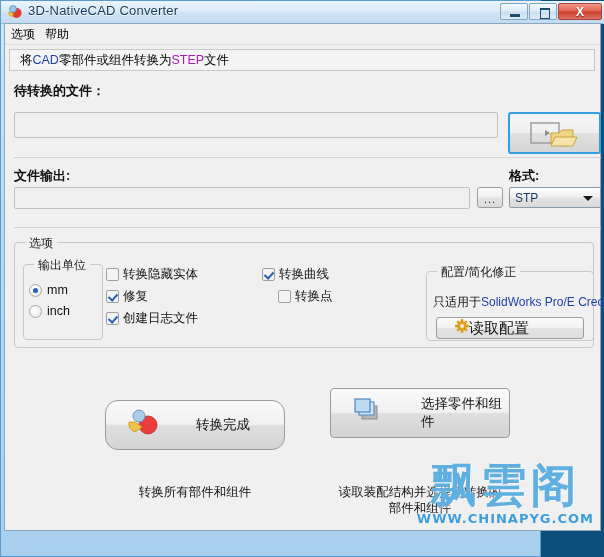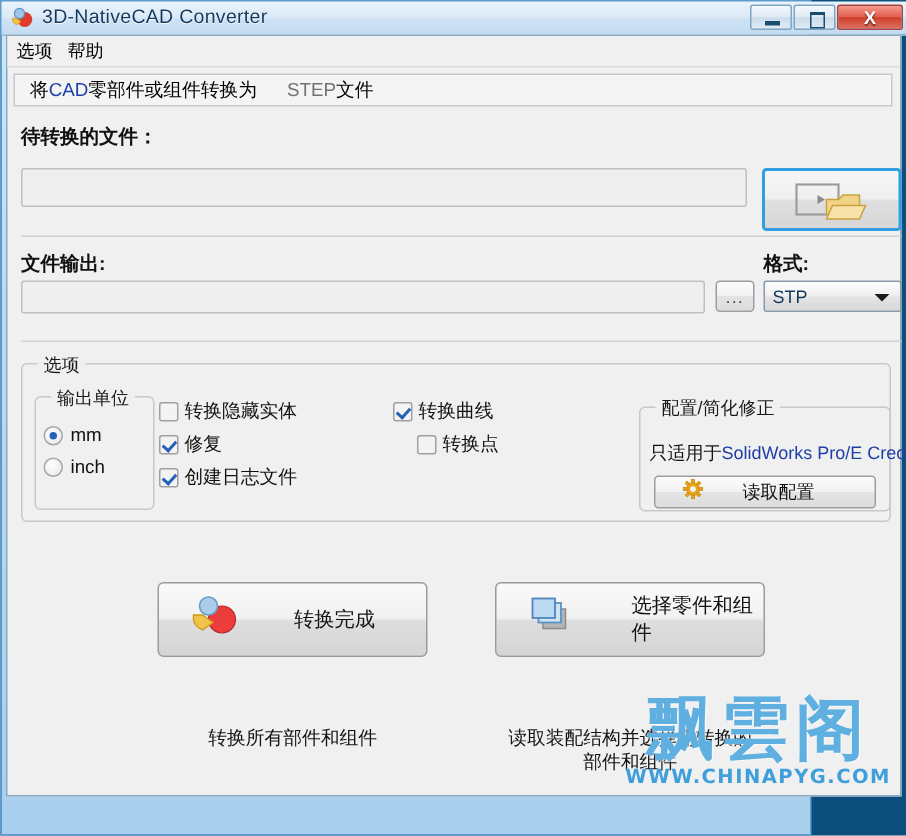--- a/index.html
+++ b/index.html
@@ -68,21 +68,21 @@
     display:flex;align-items:center;padding-left:6px;box-sizing:border-box;
   }
   .menuitem{font-size:12px;color:#000;margin-right:10px;cursor:default;}
   .subtitle{
     position:absolute;left:4px;top:25px;width:586px;height:22px;
     background:#f4f4f4;border:1px solid #c9c9c9;box-sizing:border-box;
     display:flex;align-items:center;padding-left:10px;
     font-size:12.5px;color:#000;
   }
   .subtitle .cad{color:#1f3fa8;}
-  .subtitle .step{color:#737373;margin-left:20px;}
+  .subtitle .step{color:#a21caf;}
 
   .lbl{
     position:absolute;font-size:13px;font-weight:bold;color:#111;
   }
   .txtbox{
     position:absolute;background:#efefef;
     border:1px solid #c0c0c0;box-sizing:border-box;
     border-radius:2px;
   }
   .sep{
@@ -145,21 +145,21 @@
   }
   .small-note{position:absolute;font-size:12px;color:#111;white-space:nowrap;}
   .small-note .sw{color:#1f3fa8;}
   .cfgbtn{
     position:absolute;left:431px;top:293px;width:148px;height:22px;
     box-sizing:border-box;border:1px solid #9d9d9d;border-radius:3px;
     background:linear-gradient(180deg,#fbfbfb 0%,#f2f2f2 49%,#e4e4e4 51%,#dddddd 100%);
     display:flex;align-items:center;
   }
   .cfgbtn .gear{margin-left:18px;}
-  .cfgbtn .t{font-size:12px;color:#111;margin-left:26px;}
+  .cfgbtn .t{font-size:15px;color:#111;}
   
   .bigbtn{
     position:absolute;height:50px;box-sizing:border-box;
     border:1px solid #9b9b9b;border-radius:4px;
     background:linear-gradient(180deg,#fafafa 0%,#f1f1f1 48%,#dedede 52%,#d4d4d4 100%);
     display:flex;align-items:center;
   }
   .bigbtn .ico{margin-left:22px;flex:0 0 auto;}
   .bigbtn .txt{font-size:13.5px;color:#111;margin-left:34px;}
   .capt{
@@ -303,21 +303,21 @@
             <rect x="6" y="0.5" width="2" height="13" transform="rotate(45 7 7)"></rect>
             <rect x="0.5" y="6" width="13" height="2" transform="rotate(45 7 7)"></rect>
           </g>
           <circle cx="7" cy="7" r="4.2" fill="#e8a317" stroke="#c98a0c" stroke-width="0.6"></circle>
           <circle cx="7" cy="7" r="1.9" fill="#f3f3f3"></circle>
         </svg>
       </span>
       <span class="t">读取配置</span>
     </div>
 
-    <div class="bigbtn" style="left:100px;top:364px;width:180px;">
+    <div class="bigbtn" style="left:100px;top:376px;width:180px;border-radius:13px;">
       <span class="ico">
         <svg width="34" height="30" viewBox="0 0 34 30">
           <circle cx="20" cy="17" r="9" fill="#ec3d3d" stroke="#b32a2a" stroke-width="0.8"></circle>
           <circle cx="11" cy="8" r="6" fill="#a9cdea" stroke="#6a9ac4" stroke-width="1"></circle>
           <path d="M1 14 Q0 21 7 24 L14 19 L7 14 Z" fill="#f0c44a" stroke="#cb9b1c" stroke-width="0.9"></path>
         </svg>
       </span>
       <span class="txt">转换完成</span>
     </div>
 

